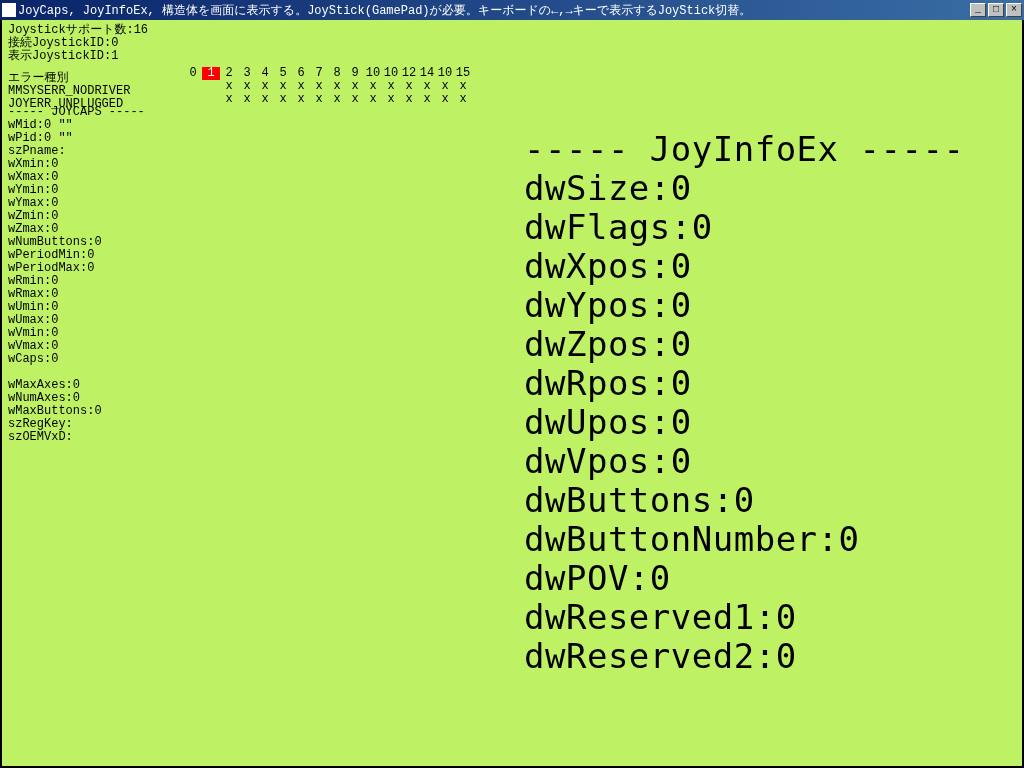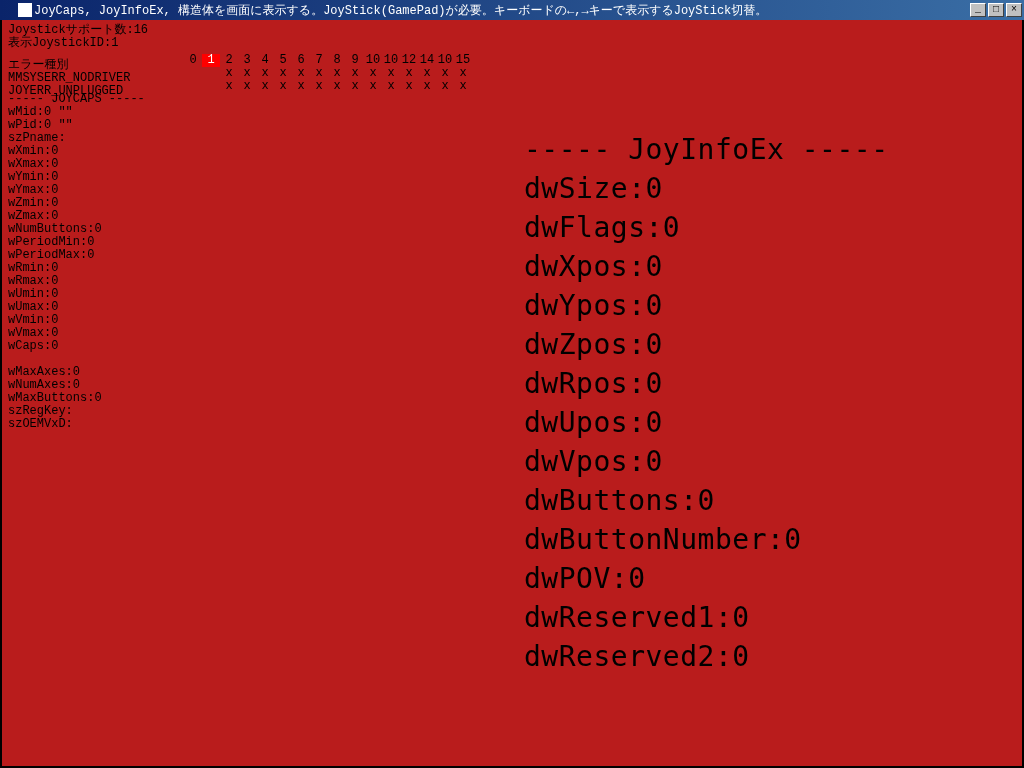--- a/index.html
+++ b/index.html
@@ -17,21 +17,21 @@
     position: relative;
     box-sizing: border-box;
   }
   .titlebar {
     height: 20px;
     background: linear-gradient(to right, #0a246a, #3a6ea5);
     color: #fff;
     display: flex;
     align-items: center;
     font-size: 12px;
-    padding-left: 18px;
+    padding-left: 2px;
   }
   .titlebar .icon {
     width: 14px;
     height: 14px;
     background: #fff;
     margin-right: 2px;
     display: inline-block;
   }
   .titlebar .title-text {
     flex: 1;
@@ -58,21 +58,21 @@
     color: #000;
     cursor: pointer;
     box-sizing: border-box;
   }
   .client {
     position: absolute;
     top: 20px;
     left: 0;
     right: 0;
     bottom: 0;
-    background: #b91c1c;
+    background: #bef264;
     border: 2px solid #000;
     border-top: none;
     box-sizing: border-box;
     padding: 4px 6px;
   }
   .small {
     font-size: 12px;
     line-height: 13px;
     color: #000;
     white-space: pre;
@@ -100,21 +100,21 @@
     text-align: center;
   }
   .redcell {
     background: #ff0000;
     color: #fff;
   }
   .big {
     position: absolute;
     left: 522px;
     top: 110px;
-    font-size: 28px;
+    font-size: 34px;
     line-height: 39px;
     color: #000;
     white-space: pre;
     font-family: "MS Gothic", monospace;
     letter-spacing: 0.5px;
   }
 </style>
 </head>
 <body>
 
@@ -125,20 +125,21 @@
     <div class="wbtns">
       <div class="wbtn">_</div>
       <div class="wbtn">□</div>
       <div class="wbtn">×</div>
     </div>
   </div>
 
   <div class="client">
 
     <div class="small">Joystickサポート数:16</div>
+    <div class="small">接続JoystickID:0</div>
     <div class="small">表示JoystickID:1</div>
 
     <div class="tbl" id="err-table">
         <div class="row">
           <div class="rowlabel">エラー種別</div>
           <div class="cell">0</div>
           <div class="cell redcell">1</div>
           <div class="cell">2</div>
           <div class="cell">3</div>
           <div class="cell">4</div>

